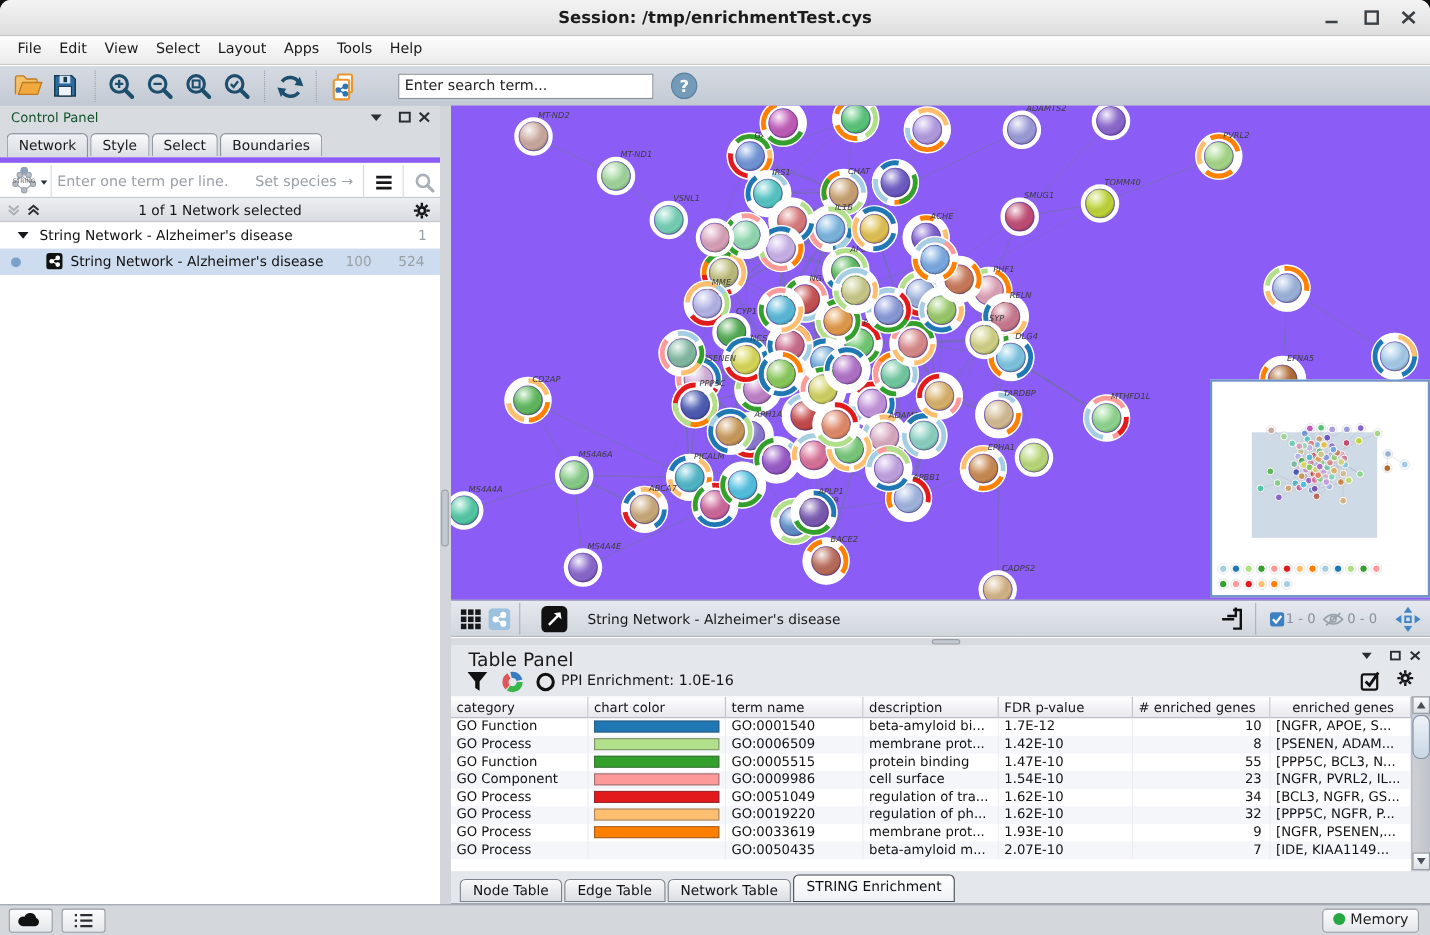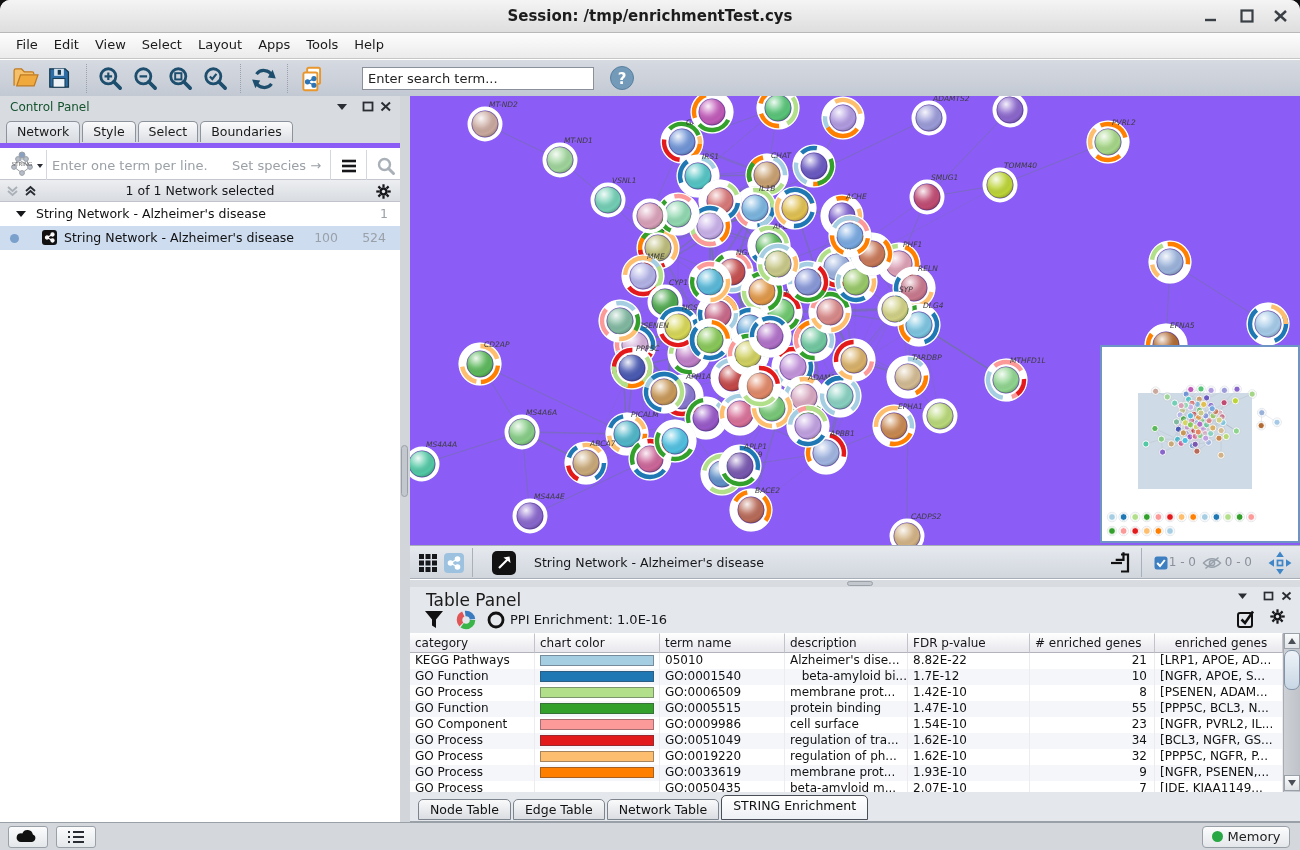--- a/index.html
+++ b/index.html
@@ -2034,37 +2034,26 @@
         <div class="th" style="width: 125px;">category</div>
         <div class="th" style="width: 125px;">chart color</div>
         <div class="th" style="width: 125px;">term name</div>
         <div class="th" style="width: 123px;">description</div>
         <div class="th" style="width: 122px;">FDR p-value</div>
         <div class="th" style="width: 125px;"># enriched genes</div>
         <div class="th" style="width: 128px; text-align: center;">enriched genes</div>
       </div>
     <div id="tbl-rows">
         <div class="tr">
-          <div class="td" style="width: 125px;">KEGG Pathways</div>
-          <div class="td" style="width: 125px;">
-            <div class="swatch" style="background: rgb(166, 206, 227);"></div>
-          </div>
-          <div class="td" style="width: 125px;">05010</div>
-          <div class="td" style="width: 123px;">Alzheimer's dise...</div>
-          <div class="td" style="width: 122px;">8.82E-22</div>
-          <div class="td num" style="width: 125px;">21</div>
-          <div class="td" style="width: 128px;">[LRP1, APOE, AD...</div>
-        </div>
-        <div class="tr">
           <div class="td" style="width: 125px;">GO Function</div>
           <div class="td" style="width: 125px;">
             <div class="swatch" style="background: rgb(31, 120, 180);"></div>
           </div>
           <div class="td" style="width: 125px;">GO:0001540</div>
-          <div class="td" style="width: 123px; text-align: right;">beta-amyloid bi...</div>
+          <div class="td" style="width: 123px;">beta-amyloid bi...</div>
           <div class="td" style="width: 122px;">1.7E-12</div>
           <div class="td num" style="width: 125px;">10</div>
           <div class="td" style="width: 128px;">[NGFR, APOE, S...</div>
         </div>
         <div class="tr">
           <div class="td" style="width: 125px;">GO Process</div>
           <div class="td" style="width: 125px;">
             <div class="swatch" style="background: rgb(178, 223, 138);"></div>
           </div>
           <div class="td" style="width: 125px;">GO:0006509</div>

